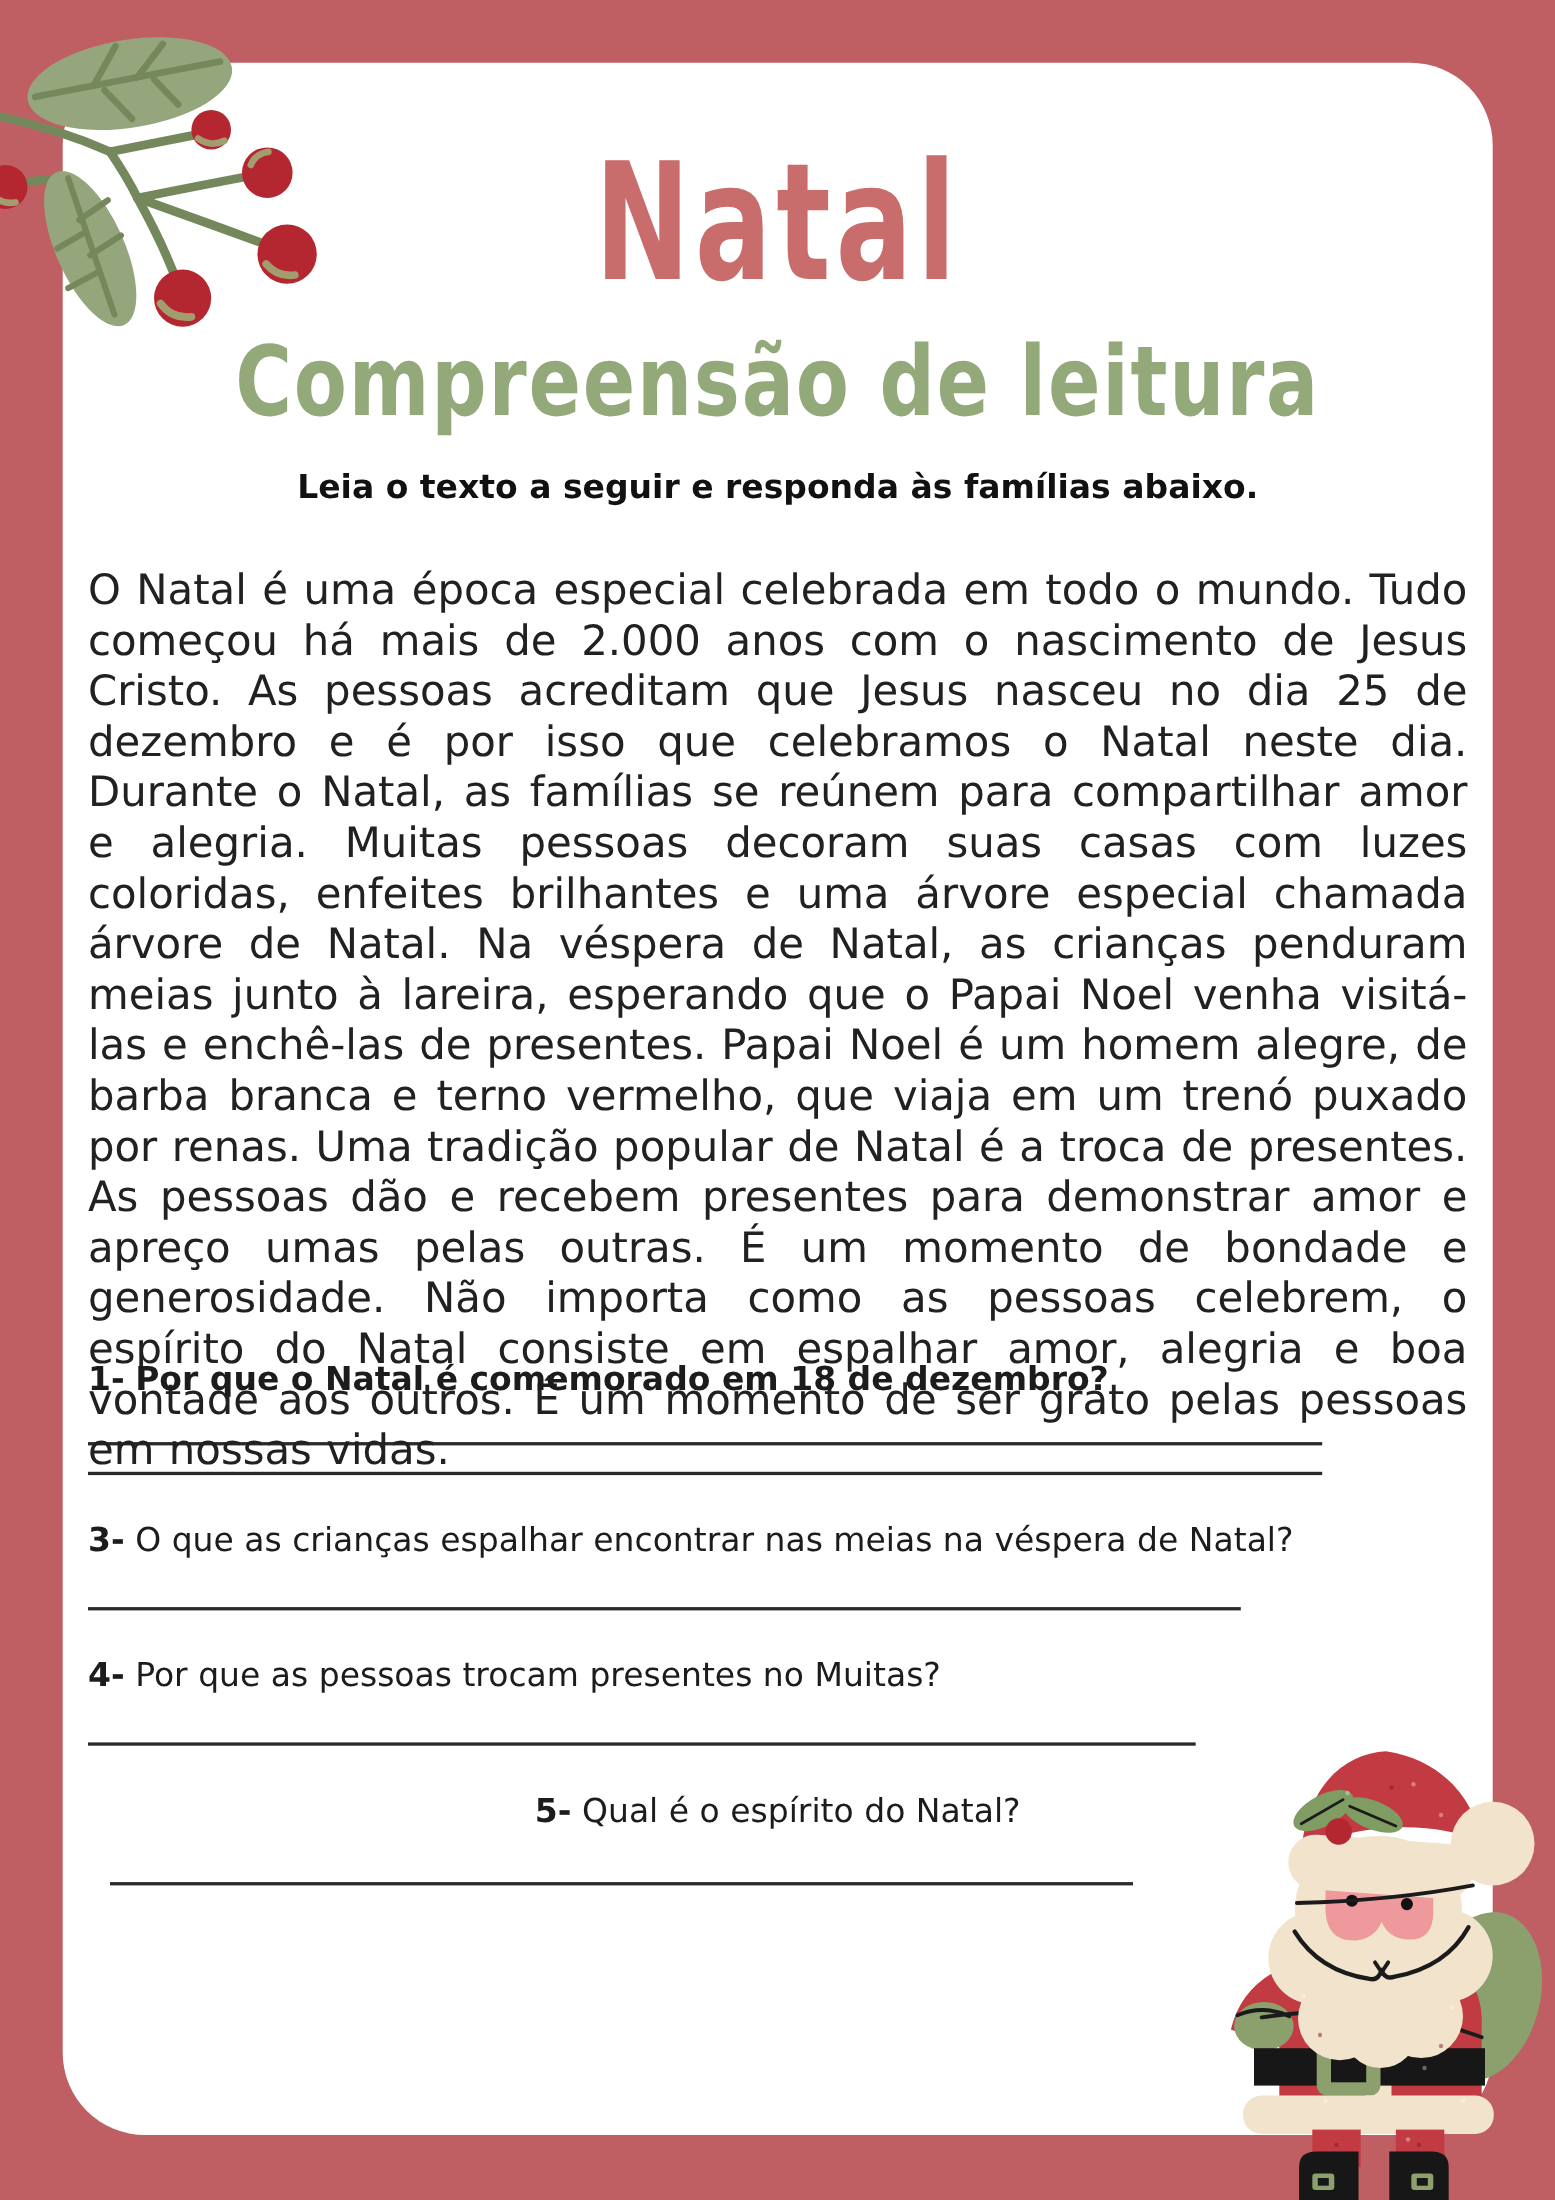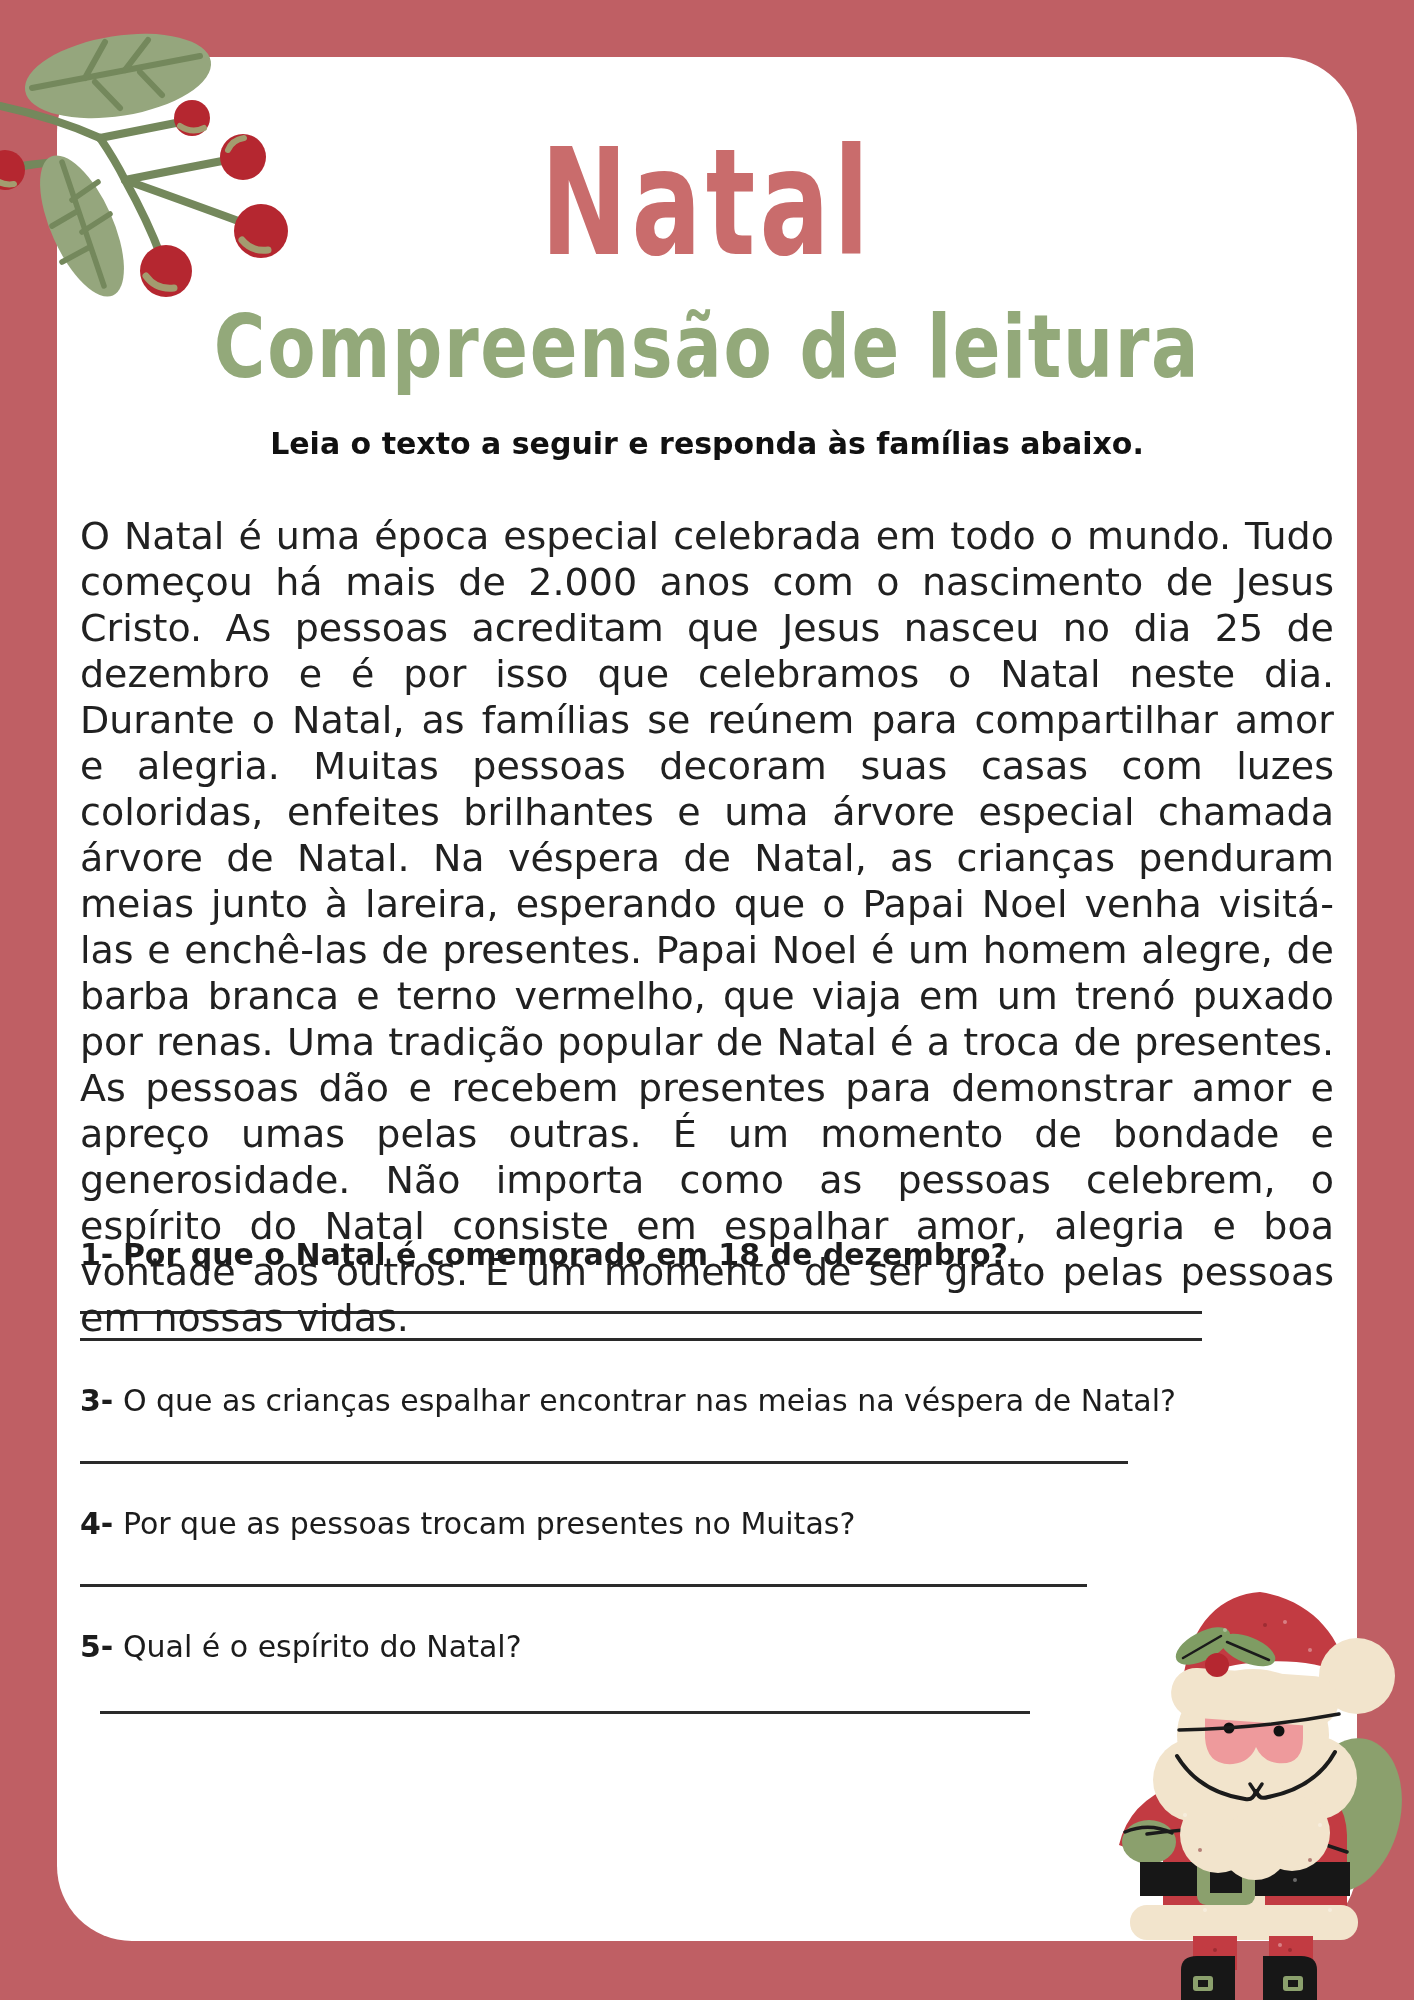--- a/index.html
+++ b/index.html
@@ -68,21 +68,21 @@
     height: 0;
   }
   .q-1 .q-text { margin-top: 0; }
   .q-1 .answer-line { margin-top: 20px; width: 1122px; }
   .q-2 .q-text { margin-top: 28px; }
   .q-2 .answer-line { margin-top: 24px; width: 1122px; }
   .q-3 .q-text { margin-top: 24px; }
   .q-3 .answer-line { margin-top: 24px; width: 1048px; }
   .q-4 .q-text { margin-top: 24px; }
   .q-4 .answer-line { margin-top: 24px; width: 1007px; }
-  .q-5 .q-text { margin-top: 24px; }
+  .q-5 .q-text { margin-top: 24px; text-align: center; }
   .q-5 .answer-line { margin-top: 28px; width: 930px; margin-left: 20px; }
   .holly-wrap {
     position: absolute;
     left: 0; top: 0;
     width: 300px; height: 310px;
     z-index: 6;
   }
   .santa-wrap {
     position: absolute;
     left: 1105px; top: 1580px;

